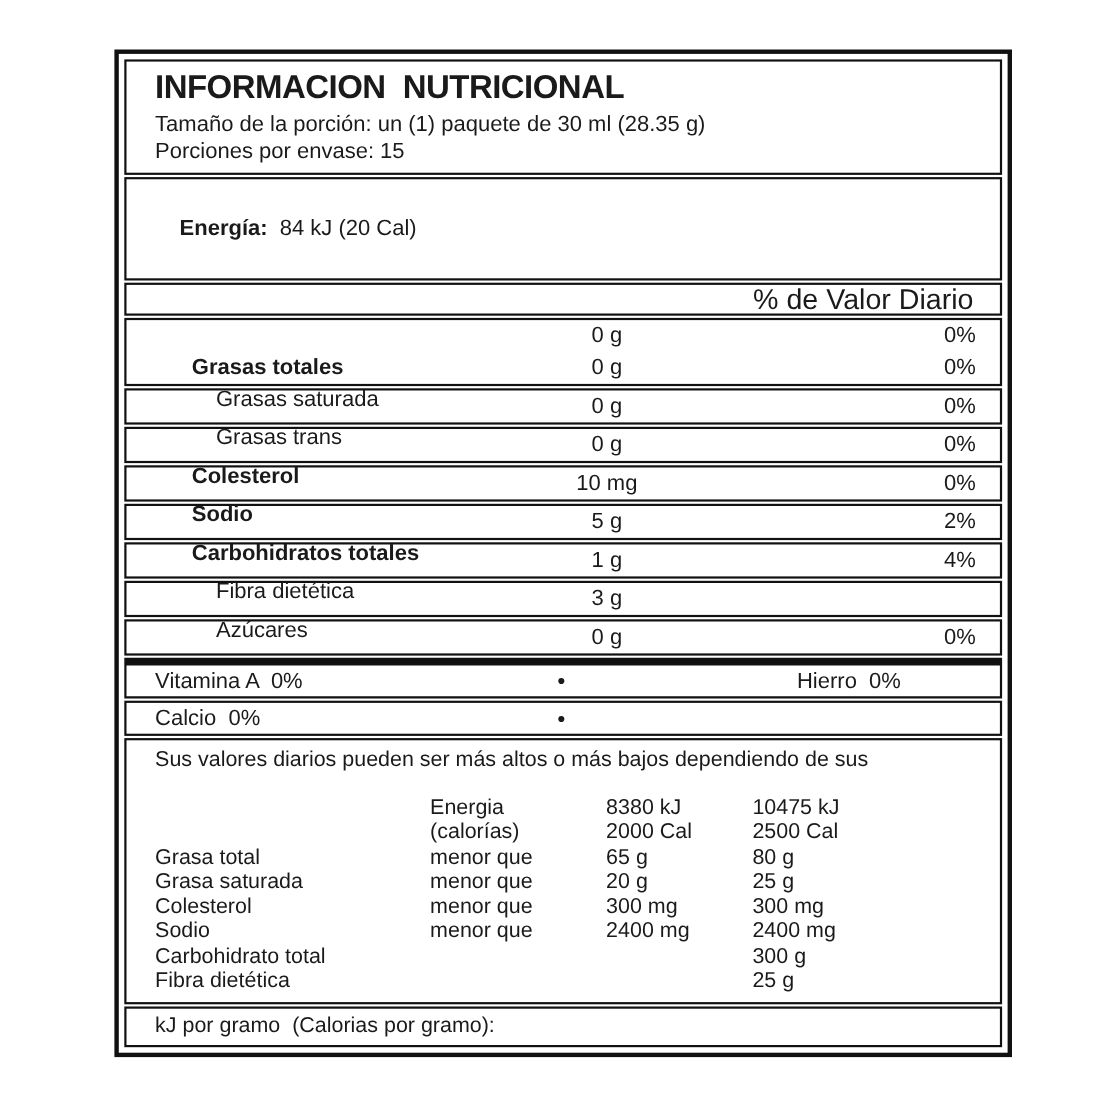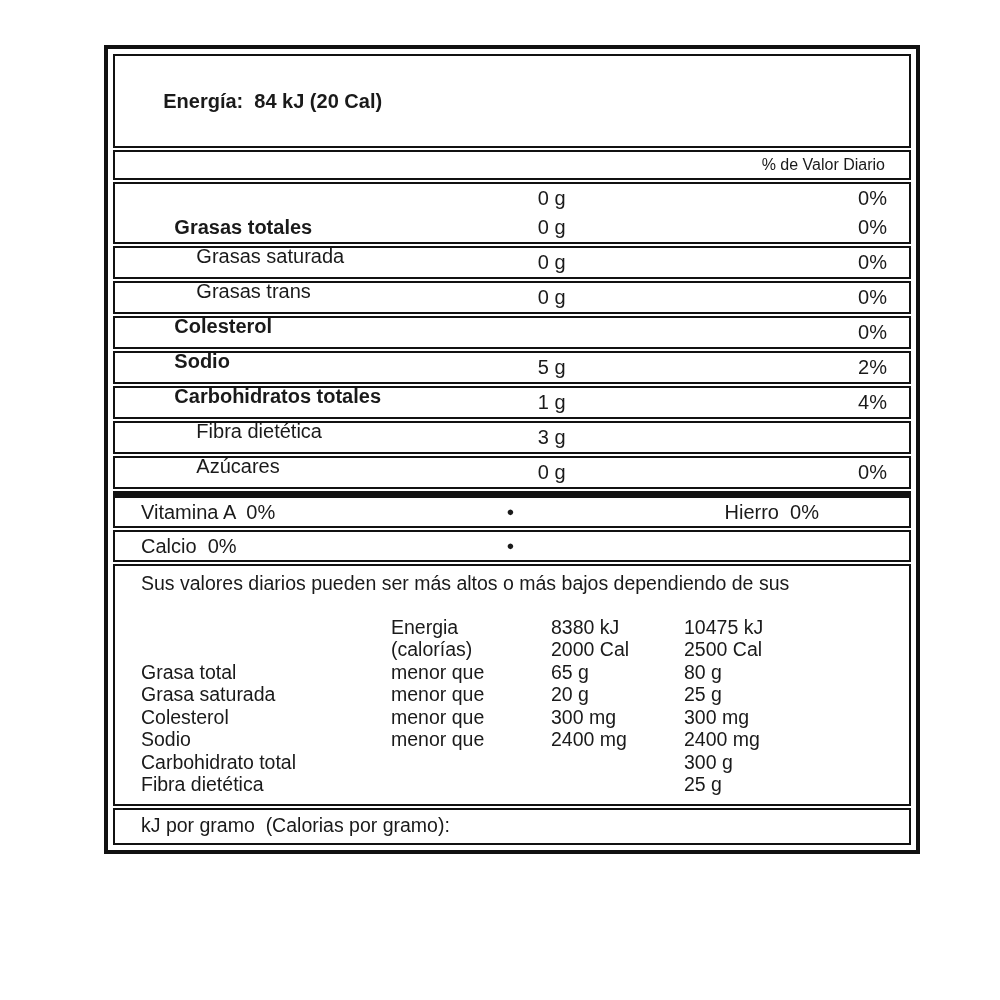--- a/index.html
+++ b/index.html
@@ -45,27 +45,27 @@
   }
 
   
   .energy-box {
     padding-left: 26px;
     font-size: 20px;
     line-height: 30px;
     white-space: pre;
   }
   .energy-label { font-weight: bold; }
-  .energy-value { margin-left: 11px; font-weight: bold; }
+  .energy-value { margin-left: 11px; }
 
   
   .dv-header-box {
     text-align: right;
     padding-right: 24px;
-    font-size: 16px;
+    font-size: 26px;
     line-height: 26px;
   }
 
   
   .nrow {
     position: relative;
     font-size: 20px;
     line-height: 29px;
     height: 29px;
     white-space: pre;
@@ -114,20 +114,25 @@
 
   
   .bottom-box { padding: 3px 26px 5px 26px; font-size: 19.5px; }
   .bline1 { line-height: 25px; white-space: pre; }
 </style>
 </head>
 <body>
 
 <div class="label">
 
+  <section class="box header-box">
+    <h1 class="title">INFORMACION  NUTRICIONAL</h1>
+    <div class="hline">Tamaño de la porción: un (1) paquete de 30 ml (28.35 g)</div>
+    <div class="hline">Porciones por envase: 15</div>
+  </section>
 
   <section class="box energy-box">
     <span class="energy-label">Energía:</span><span class="energy-value">84 kJ (20 Cal)</span>
   </section>
 
   <section class="box dv-header-box">
     <span>% de Valor Diario</span>
   </section>
 
   <section class="box">
@@ -155,20 +160,21 @@
     <div class="nrow bold">
       <span class="name">Colesterol</span>
       <span class="amount">0 g</span>
       <span class="dv">0%</span>
     </div>
   </section>
 
   <section class="box">
     <div class="nrow bold">
       <span class="name">Sodio</span>
+      <span class="amount">10 mg</span>
       <span class="dv">0%</span>
     </div>
   </section>
 
   <section class="box">
     <div class="nrow bold">
       <span class="name">Carbohidratos totales</span>
       <span class="amount">5 g</span>
       <span class="dv">2%</span>
     </div>

